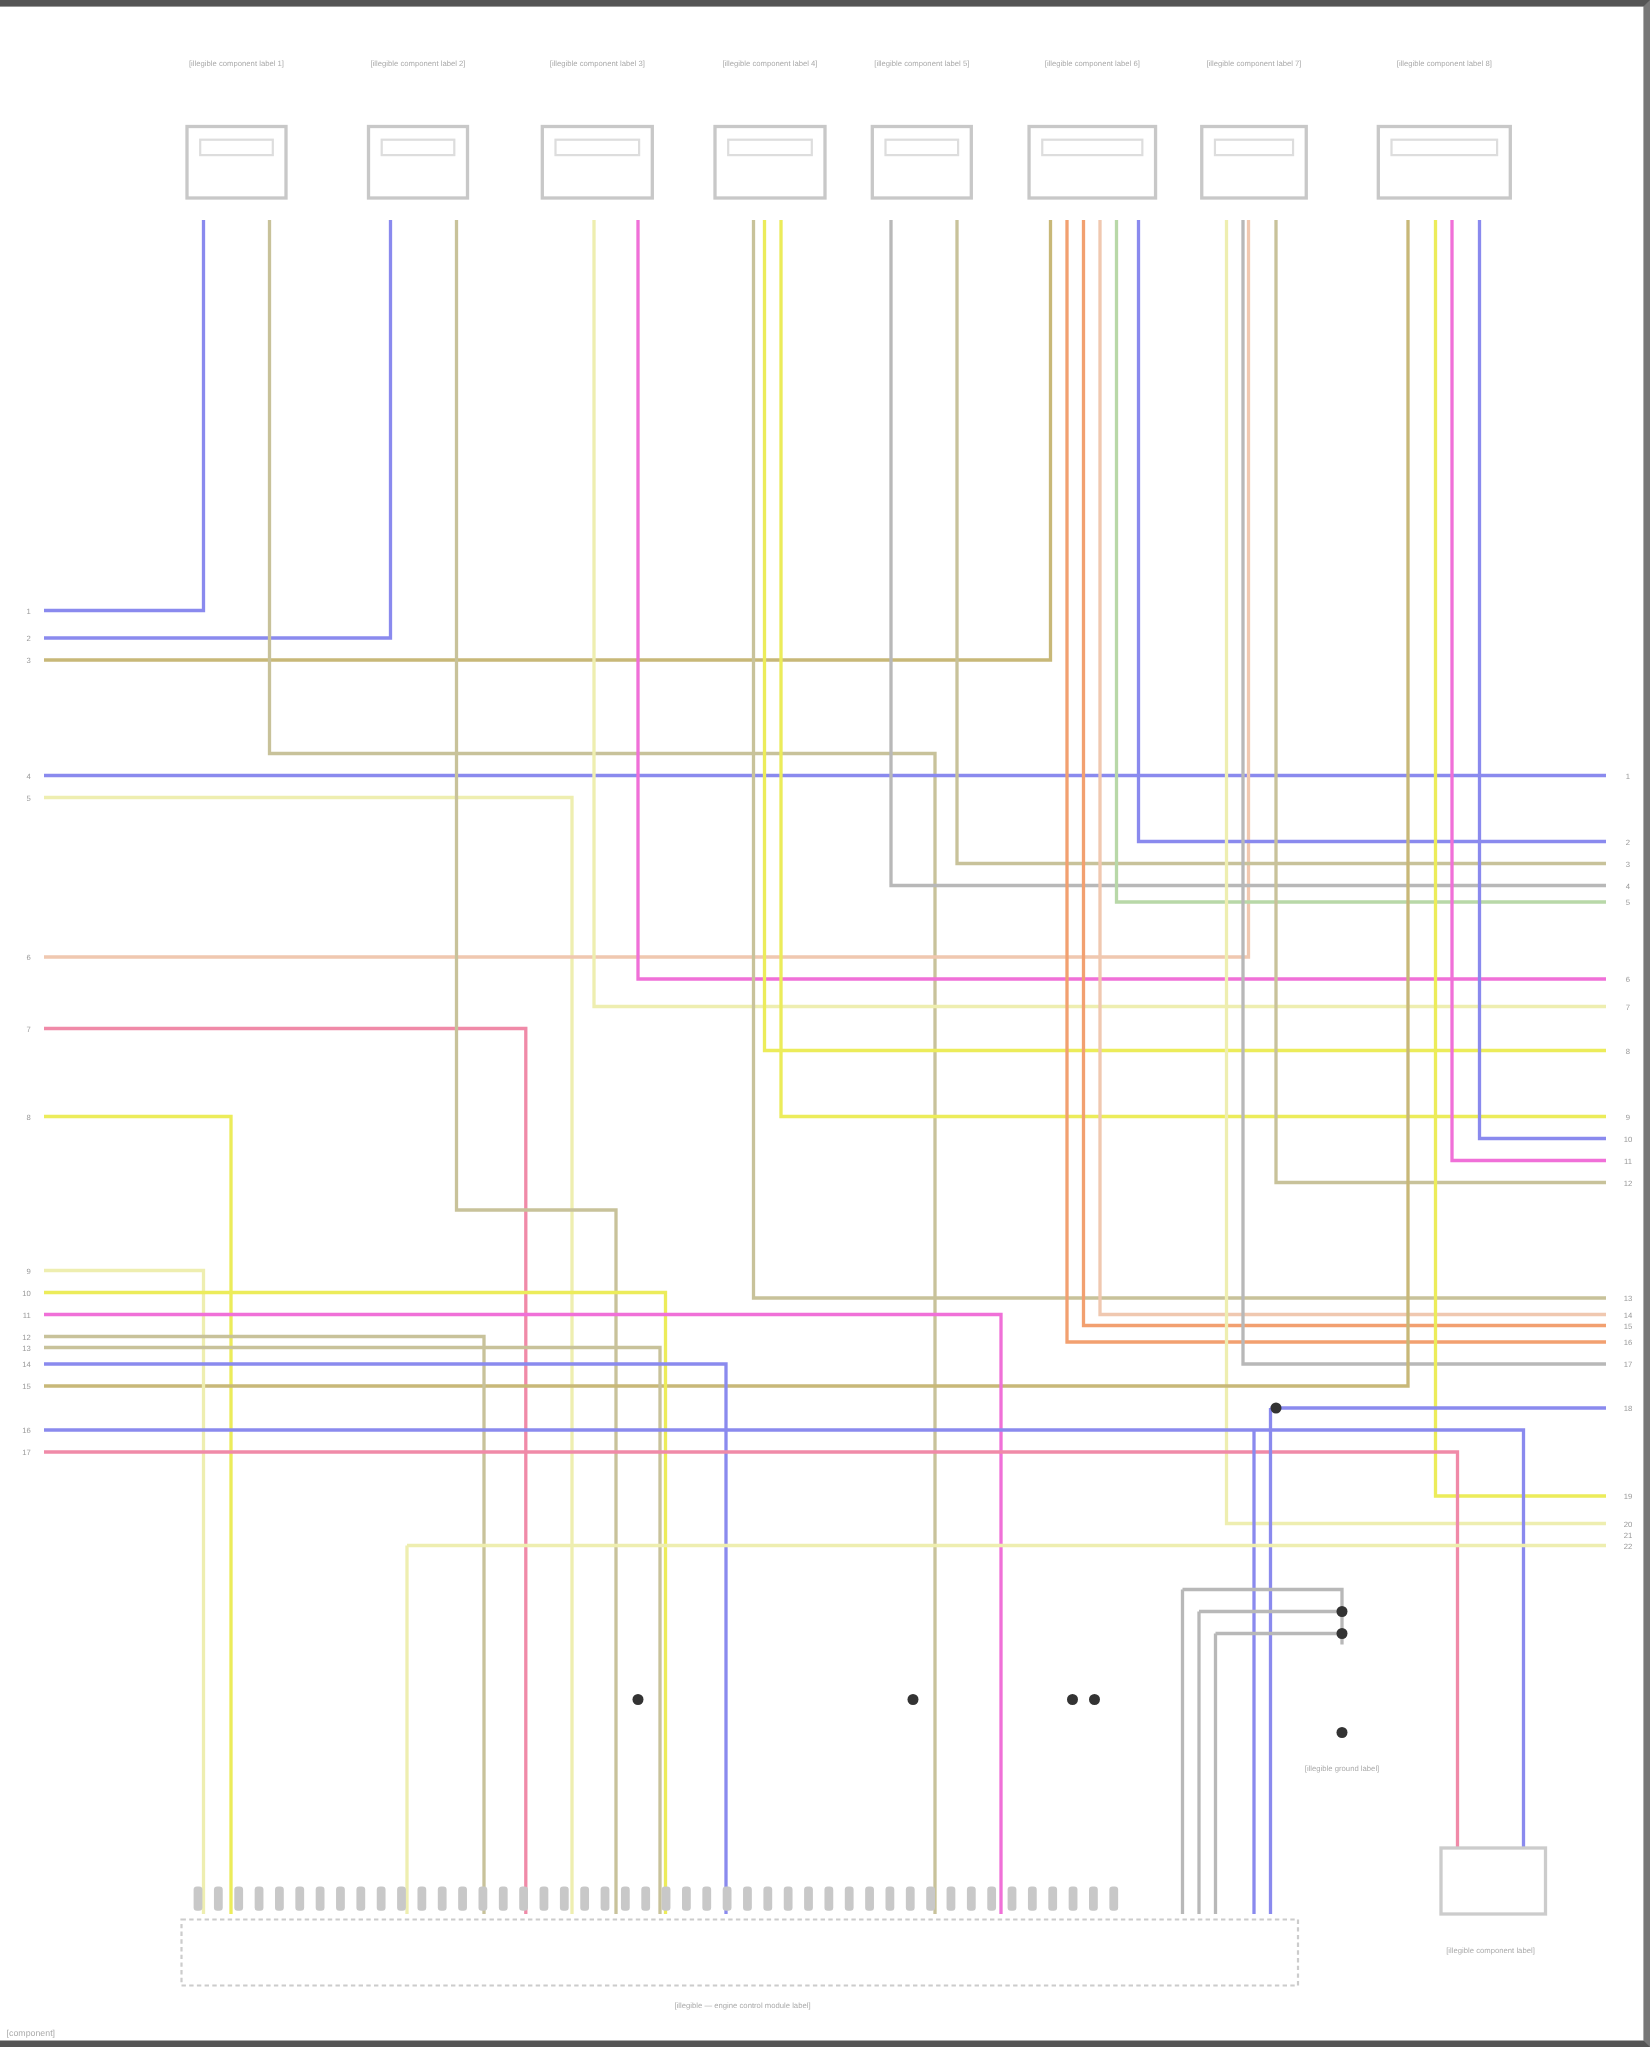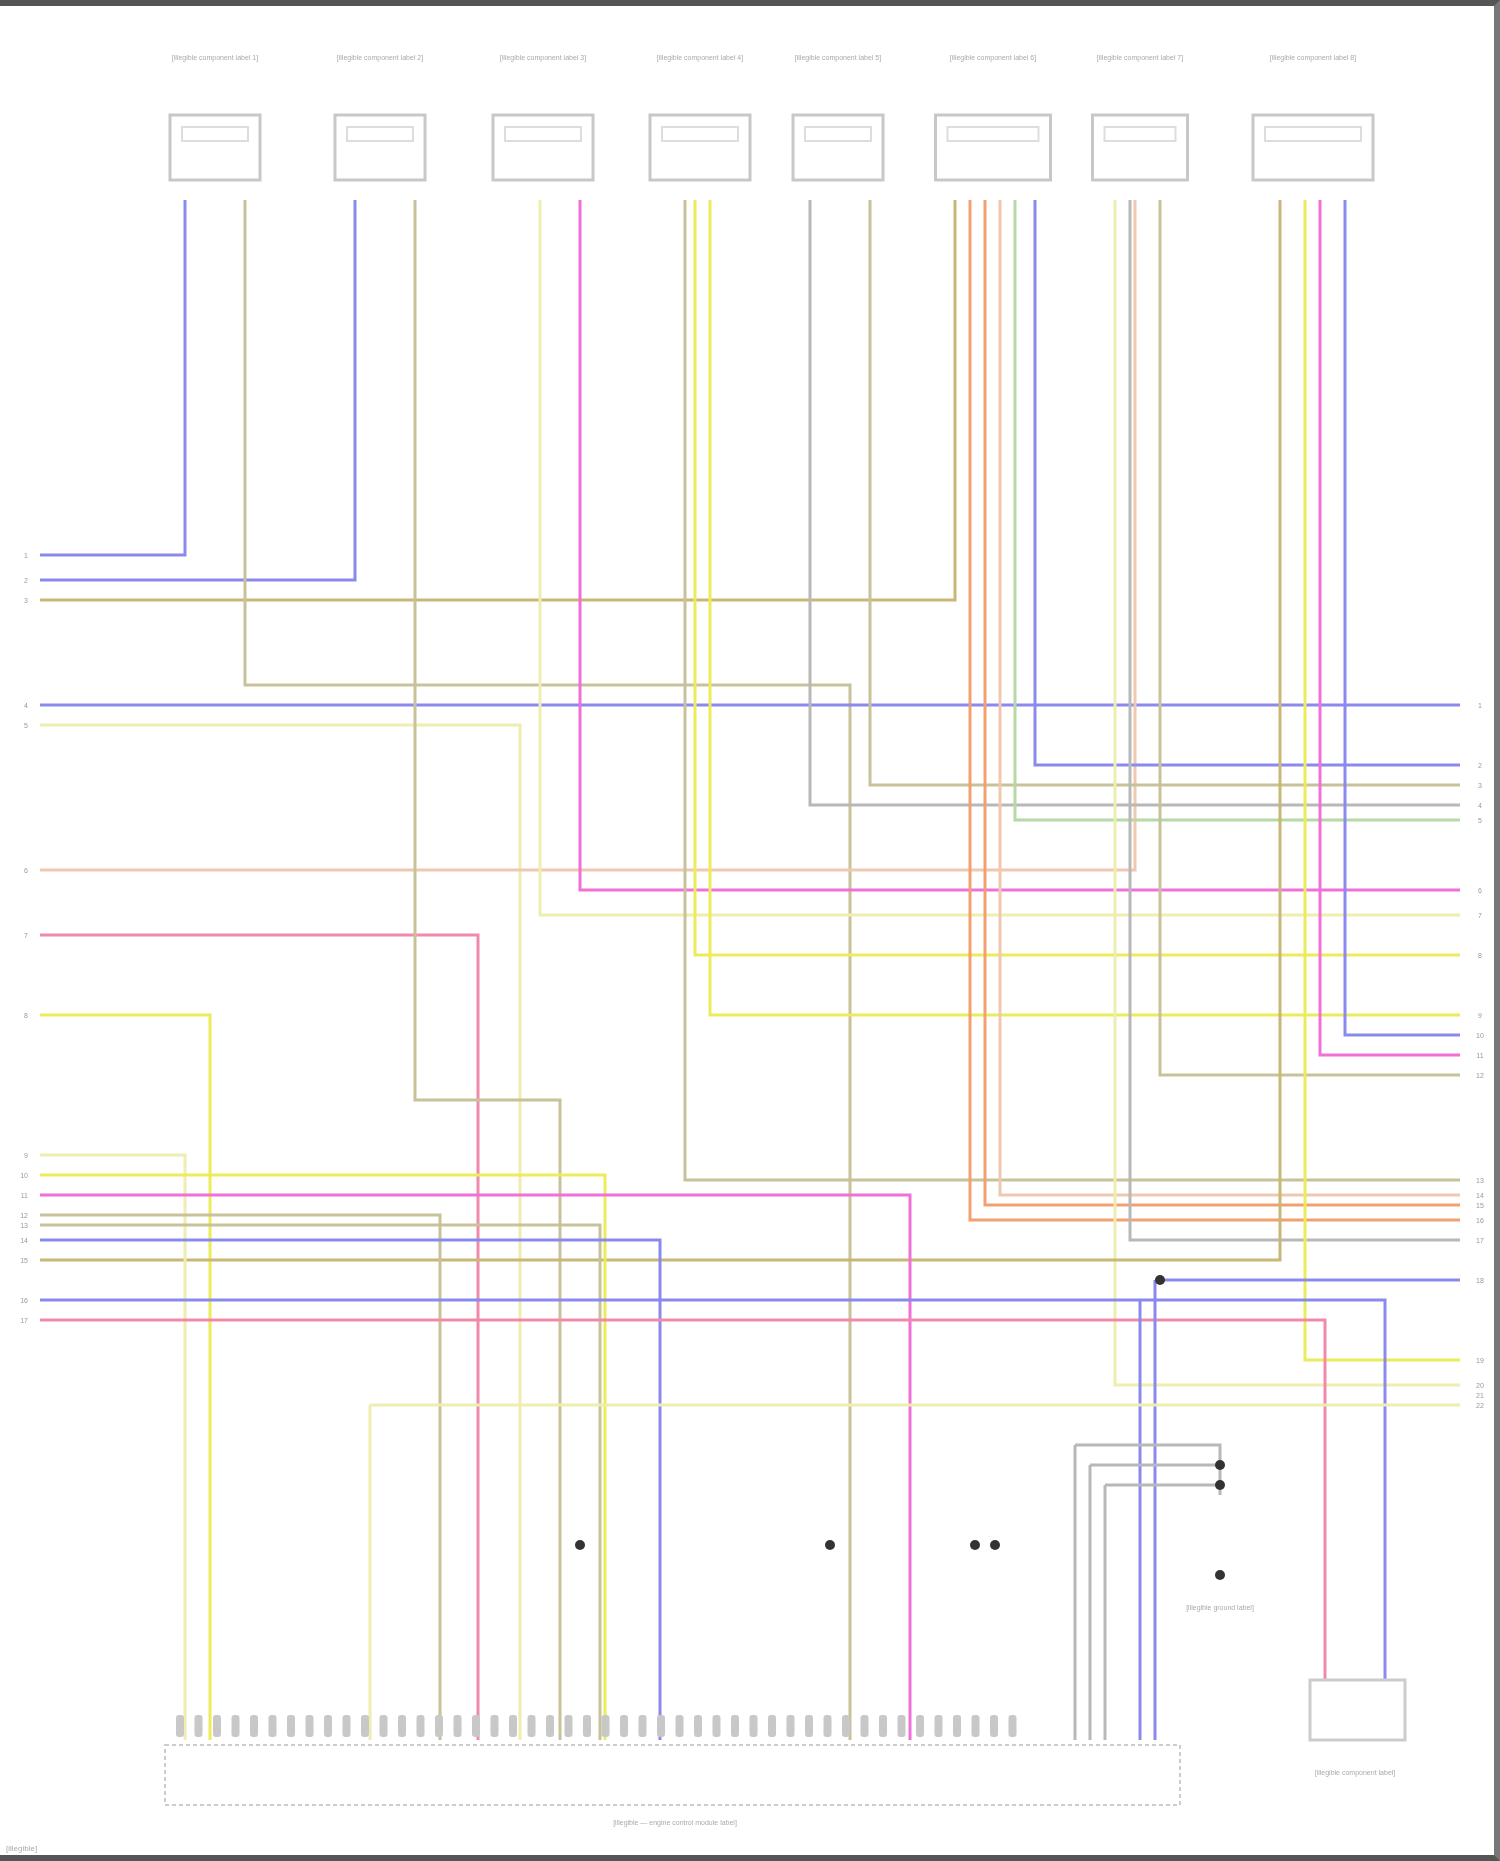--- a/index.html
+++ b/index.html
@@ -197,13 +197,13 @@
     <rect x="971.5" y="1715" width="8" height="22" rx="3" fill="#c8c8c8"></rect>
     <rect x="990" y="1715" width="8" height="22" rx="3" fill="#c8c8c8"></rect>
     <rect x="1008.5" y="1715" width="8" height="22" rx="3" fill="#c8c8c8"></rect>
     <rect x="165" y="1745" width="1015" height="60" fill="#fff" stroke="#ccc" stroke-width="2" stroke-dasharray="4,3"></rect>
     <text x="675" y="1825" class="comp-title" text-anchor="middle">[illegible — engine control module label]</text>
     <rect x="1310" y="1680" width="95" height="60" fill="#fff" stroke="#ccc" stroke-width="3"></rect>
     <text x="1355" y="1775" class="comp-title" text-anchor="middle">[illegible component label]</text>
     <text x="1220" y="1610" class="comp-title" text-anchor="middle">[illegible ground label]</text>
   </svg>
 
-<div class="footer">[illegible]</div>
+<div class="footer">[component]</div>
 
 </body></html>

